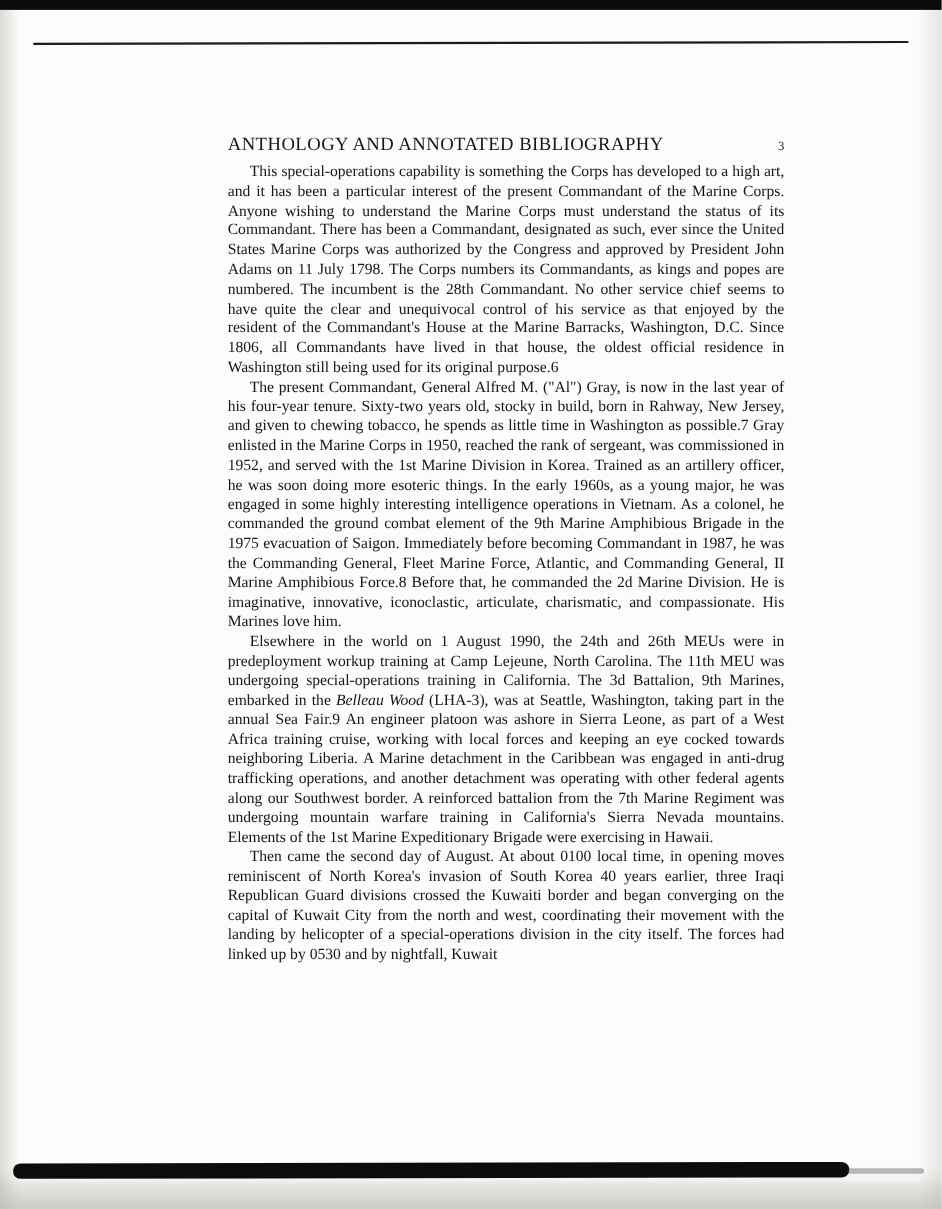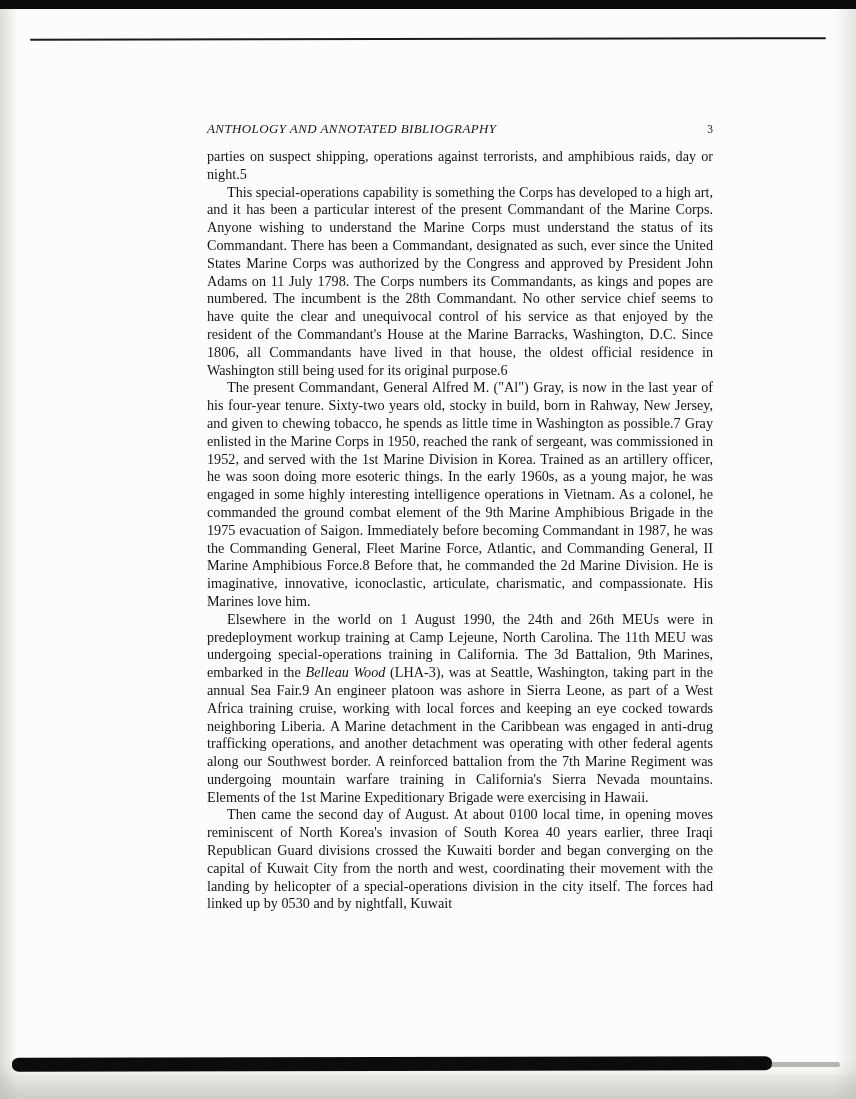--- a/index.html
+++ b/index.html
@@ -61,24 +61,23 @@
   .page-header {
     position: absolute;
     top: 121px; left: 207px;
     width: 506px;
     display: flex;
     justify-content: space-between;
     align-items: baseline;
     color: #161616;
   }
   .running-title {
-    font-size: 13px;
+    font-size: 17px;
     letter-spacing: 0.4px;
     font-weight: 500;
-    font-style: italic;
   }
   .page-number {
     font-size: 11.5px;
   }
   
   .body-text {
     position: absolute;
     top: 148px; left: 207px;
     width: 506px;
     color: #151515;
@@ -98,21 +97,20 @@
 
   <div class="top-bar"></div>
   <div class="top-line"></div>
 
   <div class="page-header">
     <span class="running-title">ANTHOLOGY AND ANNOTATED BIBLIOGRAPHY</span>
     <span class="page-number">3</span>
   </div>
 
   <div class="body-text" id="body-text">
-      <p class="para"><span>parties on suspect shipping, operations against terrorists, and amphibious raids, day or night.5</span></p>
       <p class="para indent"><span>This special-operations capability is something the Corps has developed to a high art, and it has been a particular interest of the present Commandant of the Marine Corps.  Anyone wishing to understand the Marine Corps must understand the status of its Commandant.  There has been a Commandant, designated as such, ever since the United States Marine Corps was authorized by the Congress and approved by President John Adams on 11 July 1798.  The Corps numbers its Commandants, as kings and popes are numbered.  The incumbent is the 28th Commandant.  No other service chief seems to have quite the clear and unequivocal control of his service as that enjoyed by the resident of the Commandant's House at the Marine Barracks, Washington, D.C.  Since 1806, all Commandants have lived in that house, the oldest official residence in Washington still being used for its original purpose.6</span></p>
       <p class="para indent"><span>The present Commandant, General Alfred M. ("Al") Gray, is now in the last year of his four-year tenure.  Sixty-two years old, stocky in build, born in Rahway, New Jersey, and given to chewing tobacco, he spends as little time in Washington as possible.7 Gray enlisted in the Marine Corps in 1950, reached the rank of sergeant, was commissioned in 1952, and served with the 1st Marine Division in Korea.  Trained as an artillery officer, he was soon doing more esoteric things.  In the early 1960s, as a young major, he was engaged in some highly interesting intelligence operations in Vietnam.  As a colonel, he commanded the ground combat element of the 9th Marine Amphibious Brigade in the 1975 evacuation of Saigon.  Immediately before becoming Commandant in 1987, he was the Commanding General, Fleet Marine Force, Atlantic, and Commanding General, II Marine Amphibious Force.8 Before that, he commanded the 2d Marine Division.  He is imaginative, innovative, iconoclastic, articulate, charismatic, and compassionate.  His Marines love him.</span></p>
       <p class="para indent"><span>Elsewhere in the world on 1 August 1990, the 24th and 26th MEUs were in predeployment workup training at Camp Lejeune, North Carolina.  The 11th MEU was undergoing special-operations training in California.  The 3d Battalion, 9th Marines, embarked in the </span><i>Belleau Wood</i><span> (LHA-3), was at Seattle, Washington, taking part in the annual Sea Fair.9 An engineer platoon was ashore in Sierra Leone, as part of a West Africa training cruise, working with local forces and keeping an eye cocked towards neighboring Liberia.  A Marine detachment in the Caribbean was engaged in anti-drug trafficking operations, and another detachment was operating with other federal agents along our Southwest border.  A reinforced battalion from the 7th Marine Regiment was undergoing mountain warfare training in California's Sierra Nevada mountains.  Elements of the 1st Marine Expeditionary Brigade were exercising in Hawaii.</span></p>
       <p class="para indent"><span>Then came the second day of August.  At about 0100 local time, in opening moves reminiscent of North Korea's invasion of South Korea 40 years earlier, three Iraqi Republican Guard divisions crossed the Kuwaiti border and began converging on the capital of Kuwait City from the north and west, coordinating their movement with the landing by helicopter of a special-operations division in the city itself.  The forces had linked up by 0530 and by nightfall, Kuwait</span></p>
     </div>
 
   <div class="bottom-bar"></div>
   <div class="bottom-strip"></div>
   <div class="bottom-fade"></div>
 

